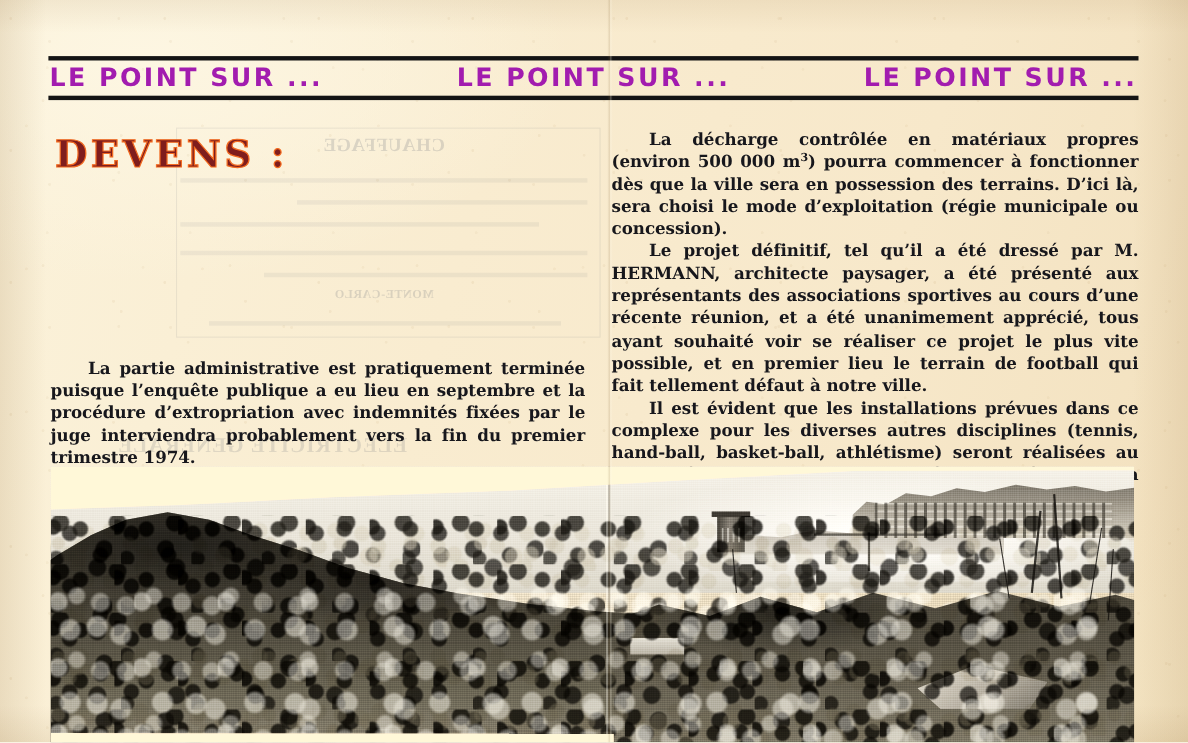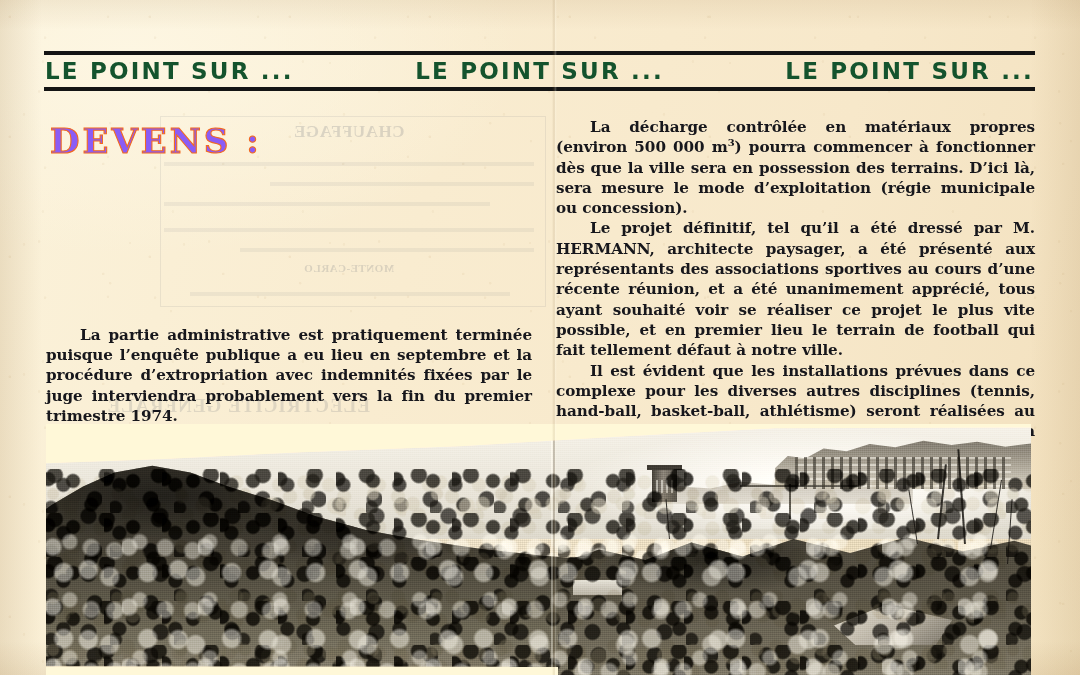--- a/index.html
+++ b/index.html
@@ -140,36 +140,36 @@
 
   .banner {
     position: absolute;
     left: 44px;
     top: 56px;
     width: 991px;
     height: 30px;
     display: flex;
     align-items: center;
     justify-content: space-between;
-    color: #14532d;
+    color: #a21caf;
     font-family: "DejaVu Sans", sans-serif;
     font-weight: bold;
     font-size: 23px;
     letter-spacing: 2.2px;
     white-space: nowrap;
     overflow: hidden;
   }
   .banner-seg { padding: 0 1px; }
 
   
   .kicker {
     position: absolute;
     left: 50px;
     top: 124px;
-    color: #8b5cf6;
+    color: #7f1d1d;
     font-family: "DejaVu Serif", serif;
     font-weight: bold;
     font-size: 34px;
     letter-spacing: 3px;
     line-height: 1;
     -webkit-text-stroke: 1.1px #f2691f;
   }
   .subhead {
     position: absolute;
     left: 48px;
@@ -508,21 +508,21 @@
 
   <div class="kicker">DEVENS :</div>
   <div class="subhead">
   </div>
 
   <div class="col col-left">
     <p>La partie administrative est pratiquement terminée puisque l’enquête publique a eu lieu en septembre et la procédure d’extropriation avec indemnités fixées par le juge interviendra probablement vers la fin du premier trimestre 1974.</p>
   </div>
 
   <div class="col col-right">
-    <p><span>La décharge contrôlée en matériaux propres (environ 500 000 m</span><sup>3</sup><span>) pourra commencer à fonctionner dès que la ville sera en possession des terrains. D’ici là, sera mesure le mode d’exploitation (régie municipale ou concession).</span></p>
+    <p><span>La décharge contrôlée en matériaux propres (environ 500 000 m</span><sup>3</sup><span>) pourra commencer à fonctionner dès que la ville sera en possession des terrains. D’ici là, sera choisi le mode d’exploitation (régie municipale ou concession).</span></p>
     <p>Le projet définitif, tel qu’il a été dressé par M. HERMANN, architecte paysager, a été présenté aux représentants des associations sportives au cours d’une récente réunion, et a été unanimement apprécié, tous ayant souhaité voir se réaliser ce projet le plus vite possible, et en premier lieu le terrain de football qui fait tellement défaut à notre ville.</p>
     <p>Il est évident que les installations prévues dans ce complexe pour les diverses autres disciplines (tennis, hand-ball, basket-ball, athlétisme) seront réalisées au fur et à mesure des possibilités financières de la commune.</p>
   </div>
 
   <div class="photo">
     <div class="photo-inner">
       <div class="sky"></div>
       <div class="sky-haze"></div>
 
       <div class="ridge2"></div>

